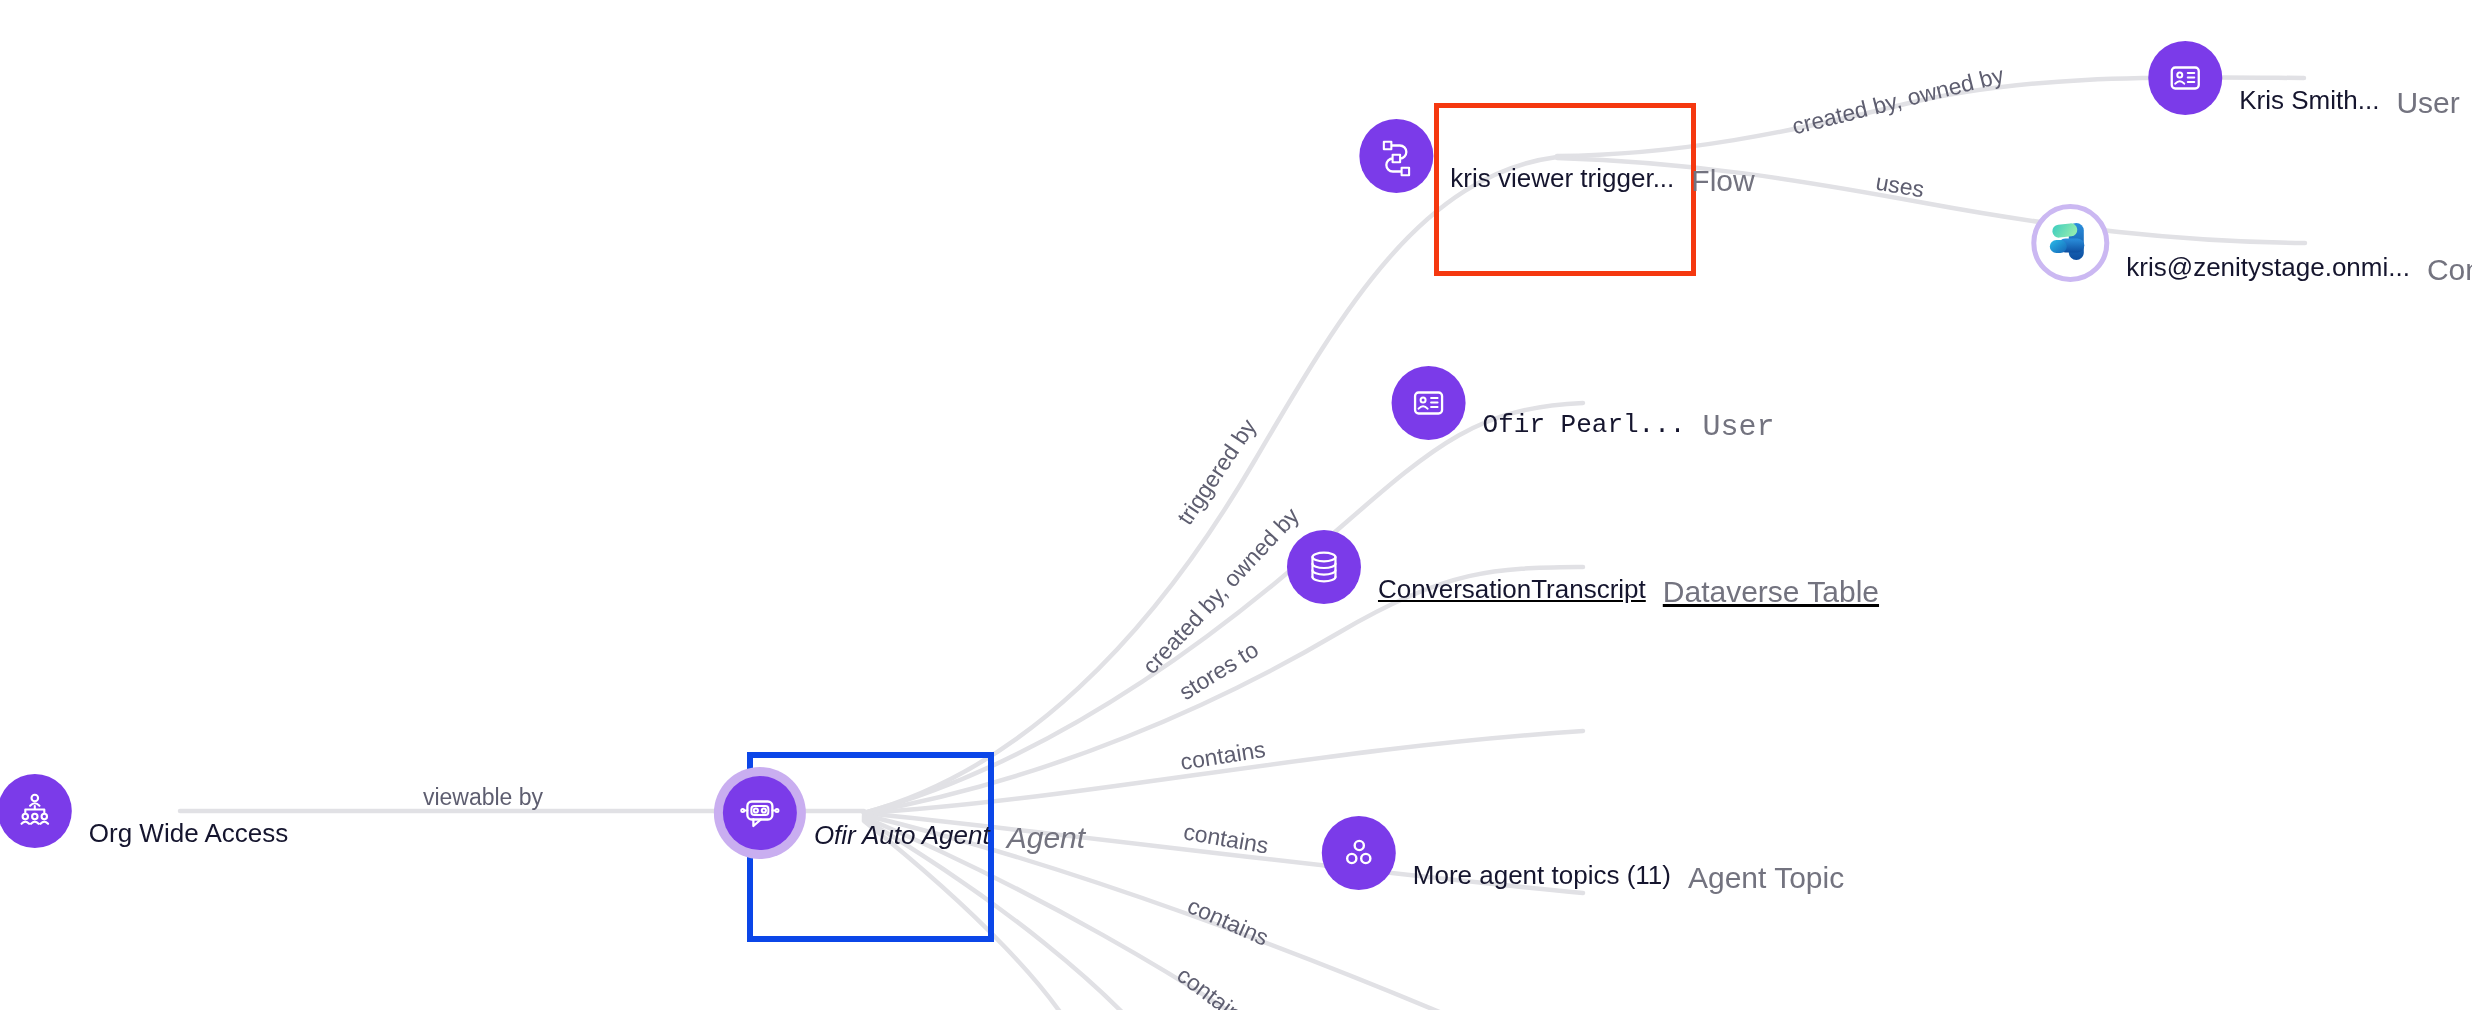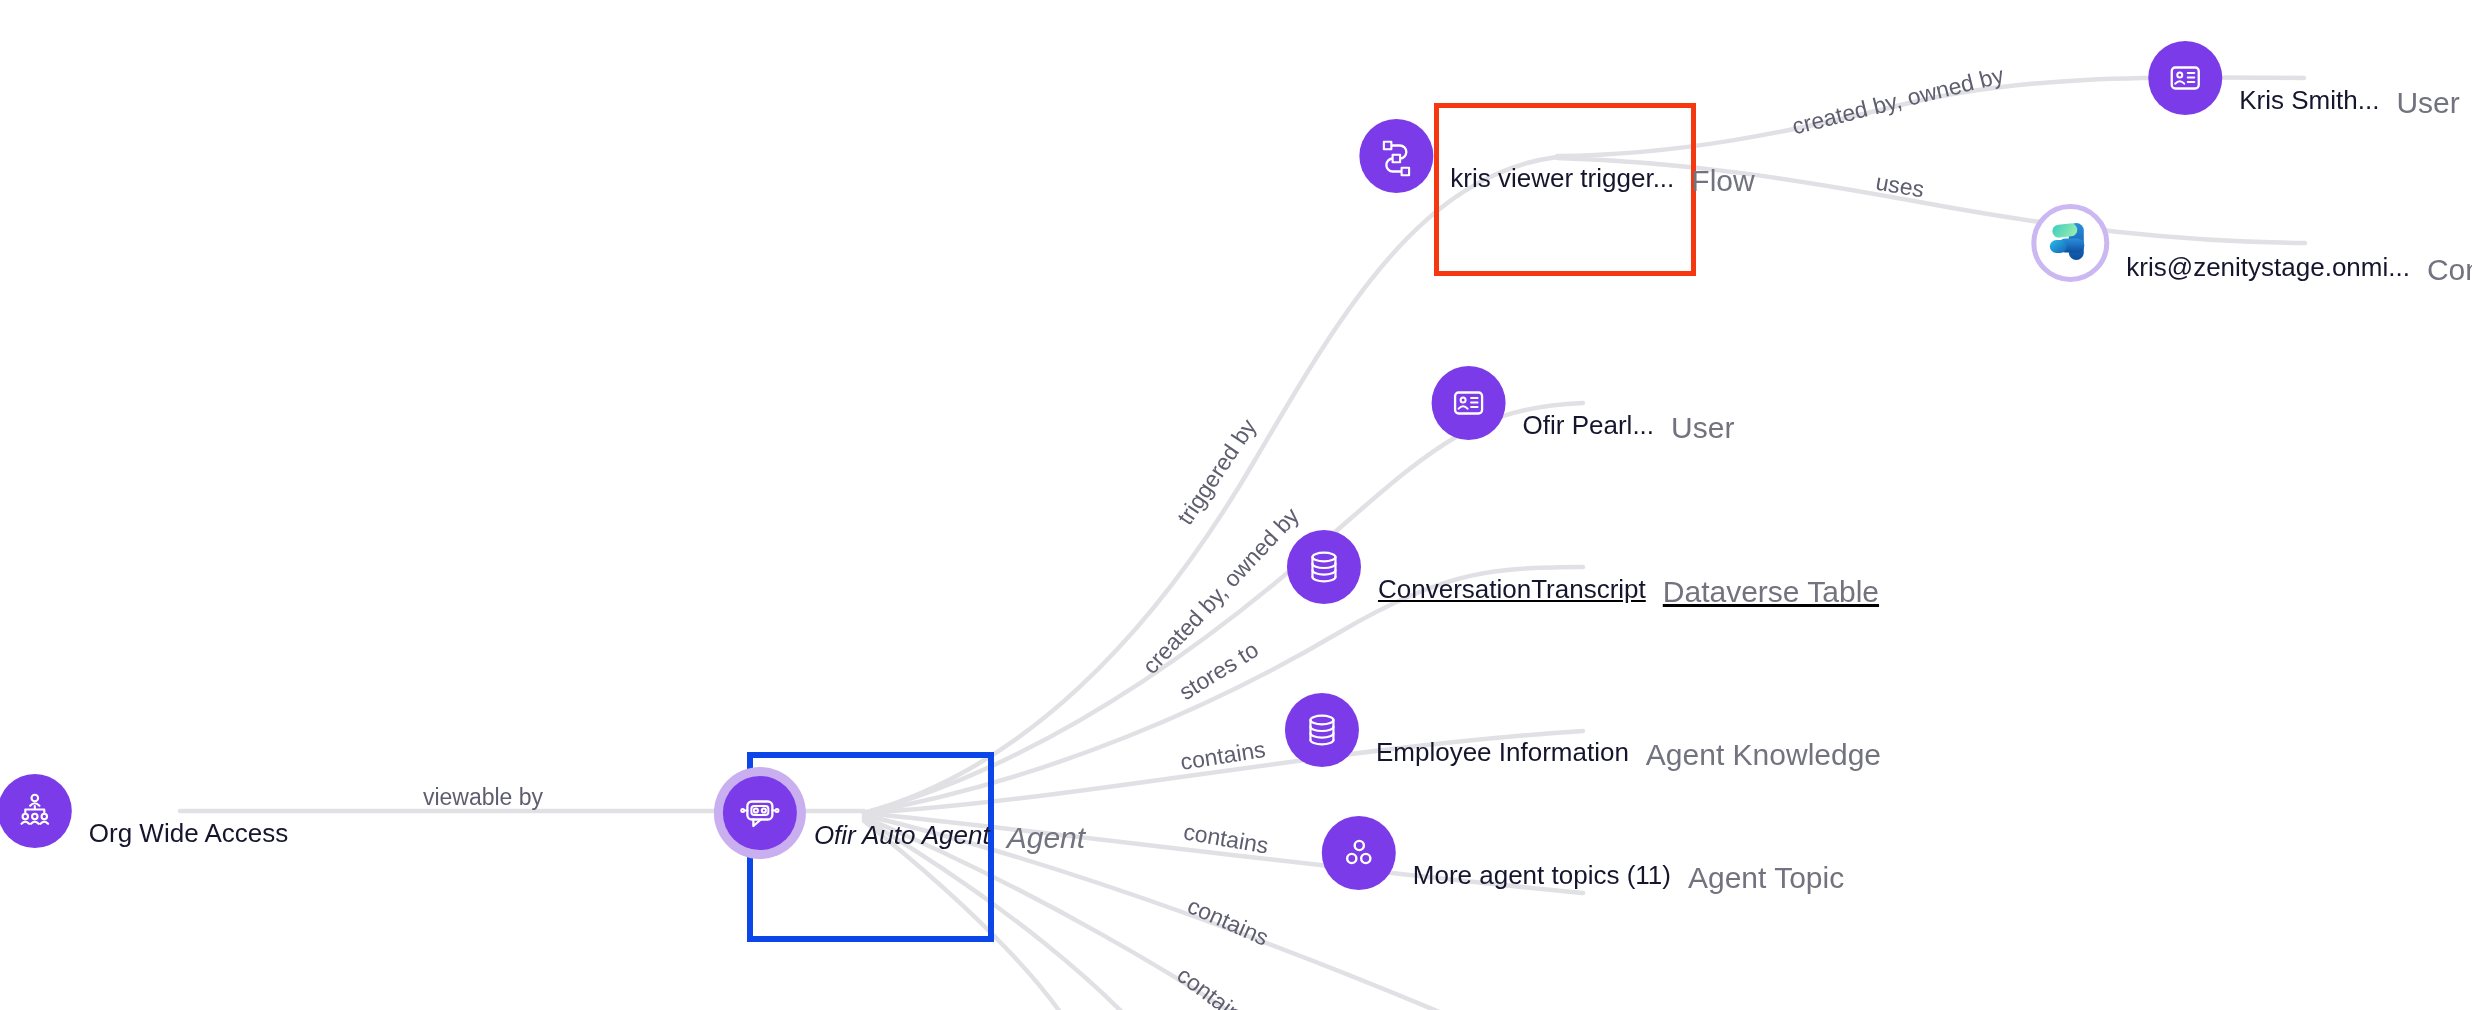--- a/index.html
+++ b/index.html
@@ -149,21 +149,21 @@
         <rect x="27.5" y="9" width="15" height="37" rx="7.5" fill="url(#gBlue)"></rect>
         <rect x="17" y="24.5" width="26" height="14" rx="7" fill="url(#gBlue)"></rect>
         <rect x="8.5" y="26" width="17" height="13" rx="6.5" fill="url(#gCyan)"></rect>
         <rect x="11" y="10" width="25" height="13" rx="6.5" fill="url(#gGreen)" transform="rotate(-6 23.5 16.5)"></rect>
       </svg>
     </div>
     <div class="node-title">kris@zenitystage.onmi...</div>
     <div class="node-type">Connection</div>
   </div>
 
-  <div class="node" style="left:1583px;top:366px;">
+  <div class="node" style="left:1583px;top:366px;font-family:Liberation Mono, monospace;">
     <div class="icon-circle">
       <svg width="48" height="48" viewBox="0 0 48 48" fill="none" stroke="#ffffff" stroke-width="2.3" stroke-linecap="round" stroke-linejoin="round">
         <rect x="10.5" y="13.5" width="27" height="21" rx="3.5"></rect>
         <circle cx="18.5" cy="21" r="2.5" stroke-width="2"></circle>
         <path d="M14 29.7 q4.5 -5 9 0" stroke-width="2"></path>
         <path d="M26.5 19 h6.5 M26.5 23.5 h6.5 M26.5 28 h6.5" stroke-width="2"></path>
       </svg>
     </div>
     <div class="node-title">Ofir Pearl...</div>
     <div class="node-type">User</div>
@@ -176,33 +176,20 @@
         <path d="M12.5 14 V34 M35.5 14 V34"></path>
         <path d="M12.5 34 a11.5 4.3 0 0 0 23 0"></path>
         <path d="M12.5 20.7 a11.5 4.3 0 0 0 23 0"></path>
         <path d="M12.5 27.3 a11.5 4.3 0 0 0 23 0"></path>
       </svg>
     </div>
     <div class="node-title">ConversationTranscript</div>
     <div class="node-type">Dataverse Table</div>
   </div>
 
-  <div class="node" style="left:1583px;top:693px;">
-    <div class="icon-circle">
-      <svg width="48" height="48" viewBox="0 0 48 48" fill="none" stroke="#ffffff" stroke-width="2.2" stroke-linecap="round">
-        <ellipse cx="24" cy="14" rx="11.5" ry="4.3"></ellipse>
-        <path d="M12.5 14 V34 M35.5 14 V34"></path>
-        <path d="M12.5 34 a11.5 4.3 0 0 0 23 0"></path>
-        <path d="M12.5 20.7 a11.5 4.3 0 0 0 23 0"></path>
-        <path d="M12.5 27.3 a11.5 4.3 0 0 0 23 0"></path>
-      </svg>
-    </div>
-    <div class="node-title">Employee Information</div>
-    <div class="node-type">Agent Knowledge</div>
-  </div>
 
   <div class="node" style="left:1583px;top:816px;">
     <div class="icon-circle">
       <svg width="48" height="48" viewBox="0 0 48 48" fill="none" stroke="#ffffff" stroke-width="2.4">
         <circle cx="24.5" cy="16.5" r="4.6"></circle>
         <circle cx="17" cy="29.5" r="4.6"></circle>
         <circle cx="31" cy="29.5" r="4.6"></circle>
       </svg>
     </div>
     <div class="node-title">More agent topics (11)</div>

